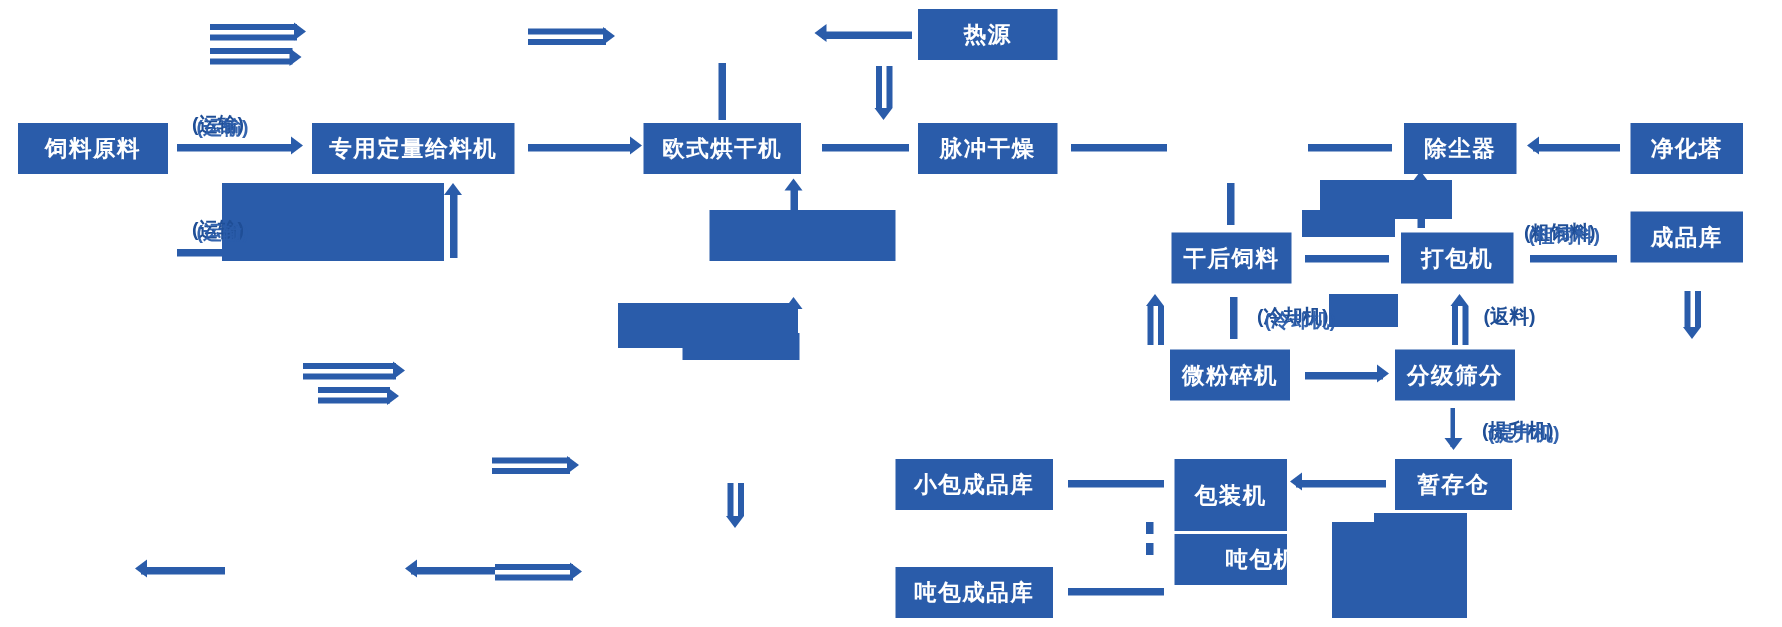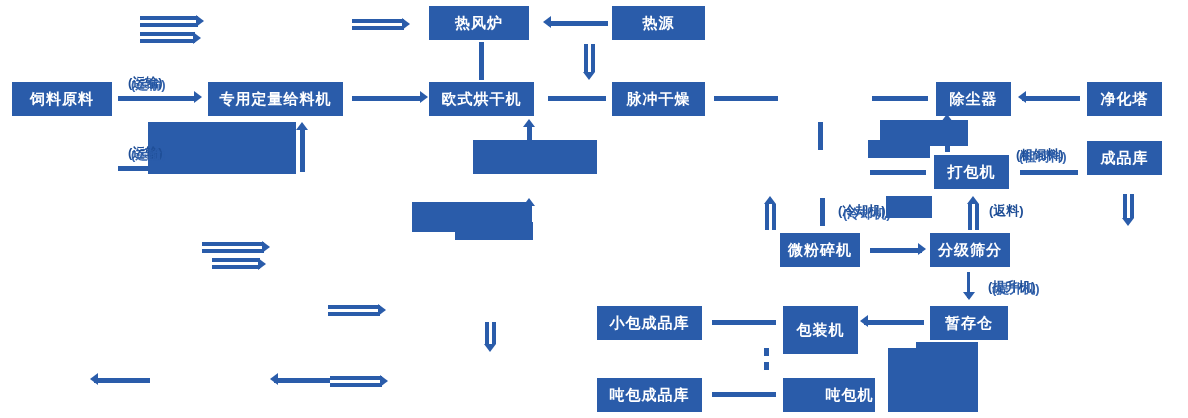--- a/index.html
+++ b/index.html
@@ -251,34 +251,34 @@
   <div class="ar-l" style="left:270px; top:373px;"></div>
 
   <div class="dbl" style="left:330px; top:376px; width:52px;">
       <i></i>
       <i></i>
     </div>
   <div class="ar-r" style="left:380px; top:375px;"></div>
 
   <div class="node" style="left:12px;  top:82px;  width:100px; height:34px;">饲料原料</div>
   <div class="node" style="left:208px; top:82px;  width:135px; height:34px;">专用定量给料机</div>
-  <div class="node" style="left:429px; top:6px;   width:100px; height:34px;">热风炉</div>
   <div class="node" style="left:612px; top:6px;   width:93px;  height:34px;">热源</div>
   <div class="node" style="left:429px; top:82px;  width:105px; height:34px;">欧式烘干机</div>
   <div class="node" style="left:612px; top:82px;  width:93px;  height:34px;">脉冲干燥</div>
   <div class="node" style="left:936px; top:82px;  width:75px;  height:34px;">除尘器</div>
   <div class="node" style="left:1087px;top:82px;  width:75px;  height:34px;">净化塔</div>
+  <div class="node" style="left:781px; top:155px; width:80px;  height:34px;">干后饲料</div>
   <div class="node" style="left:934px; top:155px; width:75px;  height:34px;">打包机</div>
   <div class="node" style="left:1087px;top:141px; width:75px;  height:34px;">成品库</div>
   <div class="node" style="left:780px; top:233px; width:80px;  height:34px;">微粉碎机</div>
   <div class="node" style="left:930px; top:233px; width:80px;  height:34px;">分级筛分</div>
   <div class="node" style="left:783px; top:306px; width:75px;  height:48px;">包装机</div>
   <div class="node" style="left:930px; top:306px; width:78px;  height:34px;">暂存仓</div>
   <div class="node" style="left:597px; top:306px; width:105px; height:34px;">小包成品库</div>
-  <div class="node" style="left:783px; top:378px; width:92px;  height:34px;padding-left:41px;">吨包机</div>
+  <div class="node" style="left:783px; top:356px; width:75px;  height:34px;padding-left:41px;">吨包机</div>
   <div class="node" style="left:597px; top:378px; width:105px; height:34px;">吨包成品库</div>
 
   <div class="anno" style="left:128px;  top:74px;">(运输)</div>
   <div class="anno ghost" style="left:131px; top:76px;">(运输)</div>
 
   <div class="anno" style="left:128px;  top:144px;">(运输)</div>
   <div class="anno ghost" style="left:131px; top:146px;">(运输)</div>
 
   <div class="anno" style="left:1016px; top:146px;">(粗饲料)</div>
   <div class="anno ghost" style="left:1019px; top:148px;">(粗饲料)</div>

